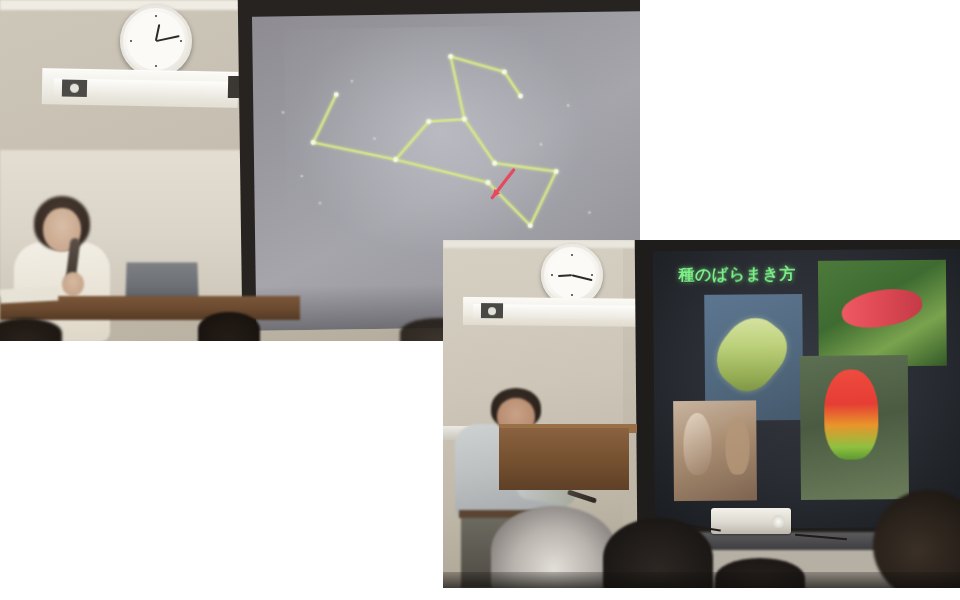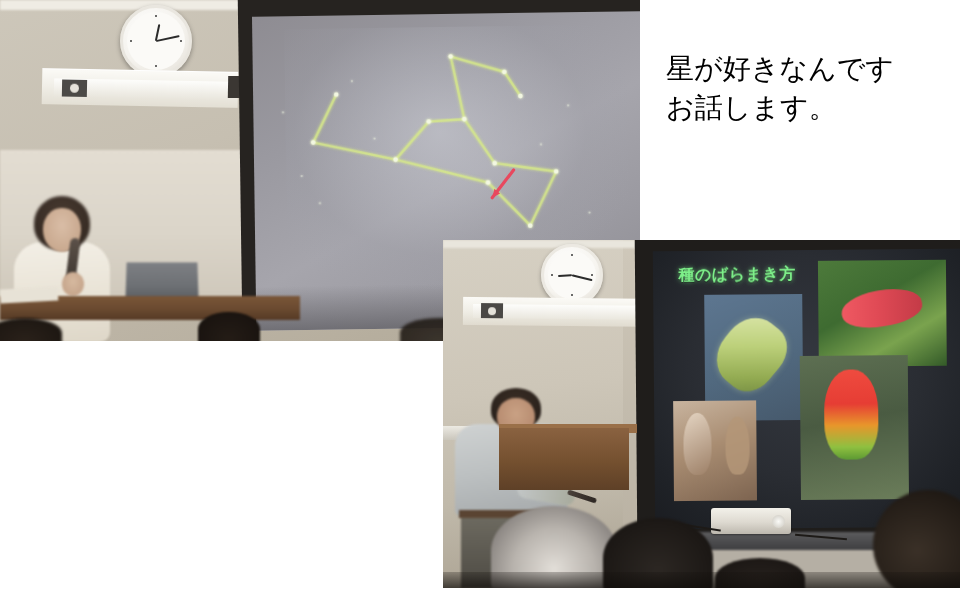--- a/index.html
+++ b/index.html
@@ -513,16 +513,14 @@
     <span class="cable" style="left:206px;top:292px;width:40px;transform:rotate(-12deg);"></span>
     <span class="cable" style="left:352px;top:296px;width:52px;transform:rotate(5deg);"></span>
 
     <div class="p2-aud4"></div>
     <div class="p2-aud3"></div>
     <div class="p2-aud1"></div>
     <div class="p2-aud2"></div>
     <div class="p2-darkfloor"></div>
   </div>
 
-  <div class="caption" id="caption-top">星が好きなんです
-お話します。</div>
 
 </div>
 
 </body></html>

